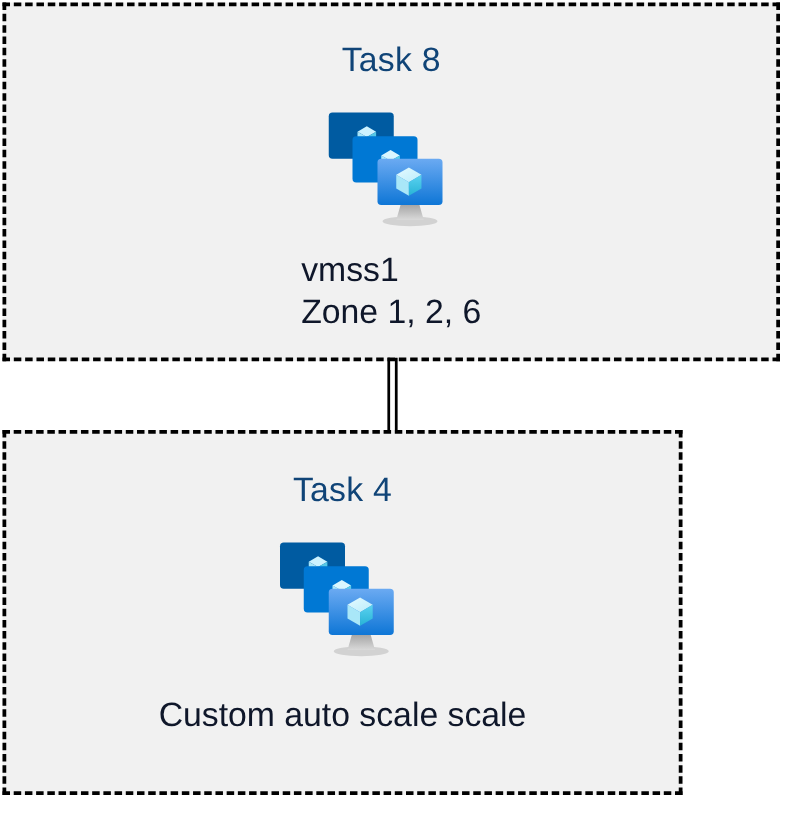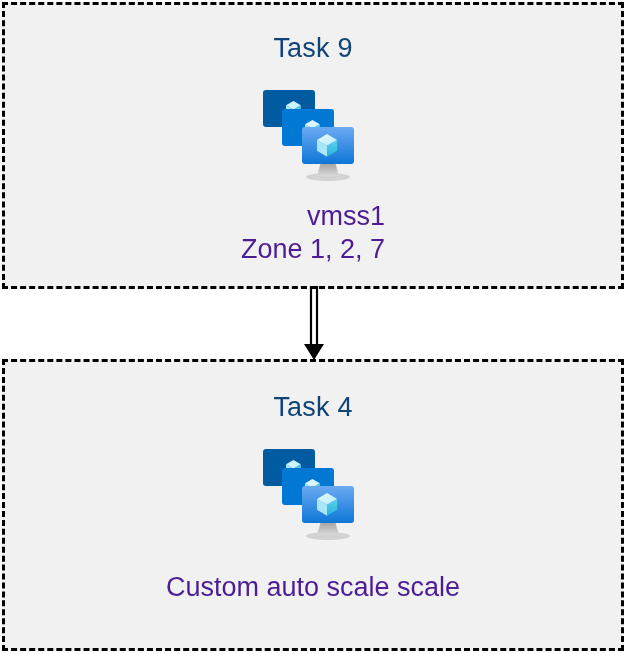--- a/index.html
+++ b/index.html
@@ -33,38 +33,38 @@
     align-items: center;
   }
   #box-task3 {
     left: 2px;
     top: 2px;
     width: 622px;
     height: 287px;
   }
   #box-task4 {
     left: 2px;
-    top: 359px;
-    width: 622px;
+    top: 344px;
+    width: 544px;
     height: 292px;
   }
 
   .task-title {
     color: #104477;
     font-size: 27px;
     line-height: 1;
     letter-spacing: 0.2px;
     white-space: nowrap;
   }
   #box-task3 .task-title { margin-top: 30px; }
   #box-task4 .task-title { margin-top: 32px; }
 
   .caption-block {
-    text-align: right;
-    color: #4c1d95;
+    text-align: left;
+    color: #0f172a;
   }
   .caption-line {
     font-size: 27px;
     line-height: 33px;
     white-space: nowrap;
   }
 
   #box-task3 .caption-block { margin-top: 16px; }
   #box-task4 .caption-block { margin-top: 28px; }
 
@@ -85,21 +85,21 @@
     height: 76px;
   }
 </style>
 </head>
 <body>
 
 <div class="diagram">
 
   <div class="task-box" id="box-task3">
 
-    <div class="task-title">Task 9</div>
+    <div class="task-title">Task 8</div>
 
     <svg class="vmss-icon" viewBox="0 0 108 100">
       <defs>
         <linearGradient id="frontGradA" x1="0" y1="0" x2="0" y2="1">
           <stop offset="0" stop-color="#6BAAF2"></stop>
           <stop offset="1" stop-color="#0E76D6"></stop>
         </linearGradient>
         <linearGradient id="standGradA" x1="0" y1="0" x2="0" y2="1">
           <stop offset="0" stop-color="#9E9E9E"></stop>
           <stop offset="1" stop-color="#D9D9D9"></stop>
@@ -135,21 +135,21 @@
       <rect x="43" y="43" width="52" height="37" rx="3" fill="url(#frontGradA)"></rect>
       <g transform="translate(58,50) scale(0.84)">
         <path d="M0 7 L12 0 L24 7 L12 14 Z" fill="url(#cubeTopA)"></path>
         <path d="M0 7 L12 14 L12 27 L0 20 Z" fill="#A9E7F8"></path>
         <path d="M24 7 L12 14 L12 27 L24 20 Z" fill="url(#cubeRightA)"></path>
       </g>
     </svg>
 
     <div class="caption-block">
       <div class="caption-line">vmss1</div>
-      <div class="caption-line">Zone 1, 2, 7</div>
+      <div class="caption-line">Zone 1, 2, 6</div>
     </div>
   </div>
 
   <svg class="connector" viewBox="0 0 36 76">
     <line x1="15" y1="0" x2="15" y2="62" stroke="#000000" stroke-width="2.2"></line>
     <line x1="21" y1="0" x2="21" y2="62" stroke="#000000" stroke-width="2.2"></line>
     <path d="M8 58 L28 58 L18 74 Z" fill="#000000"></path>
   </svg>
 
   <div class="task-box" id="box-task4">

